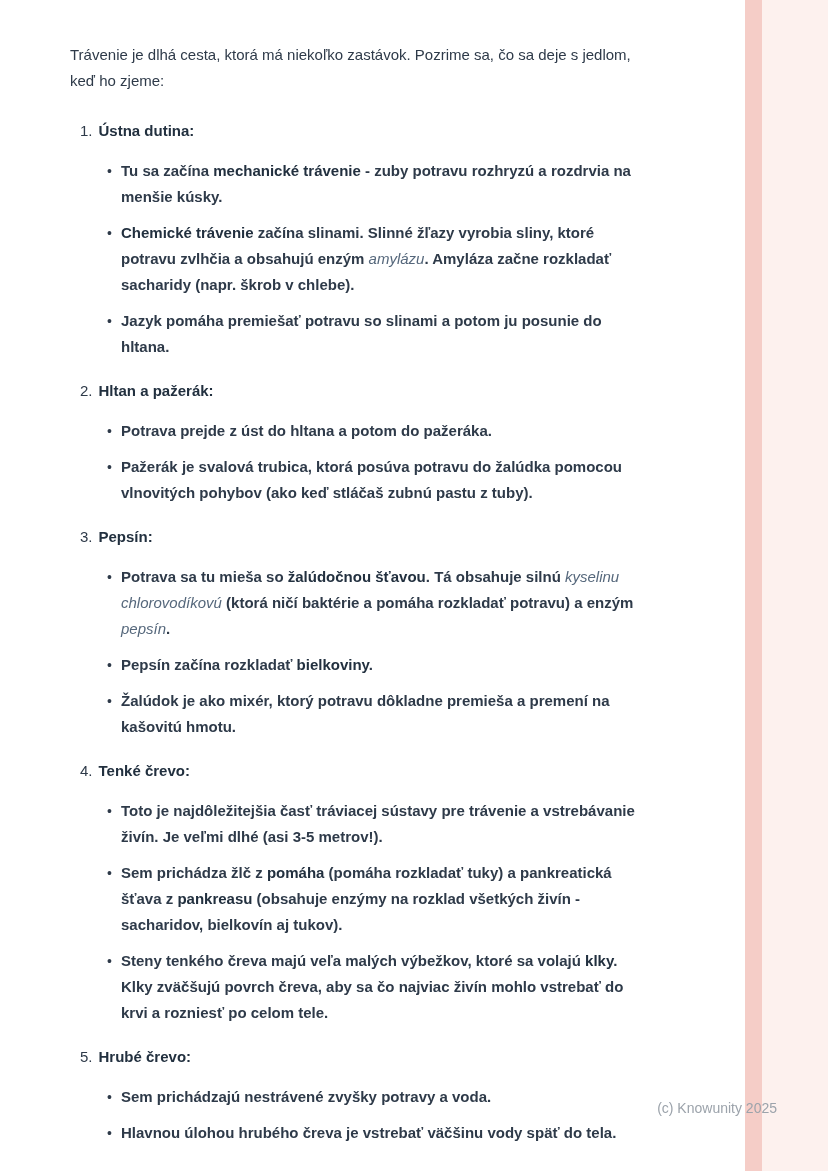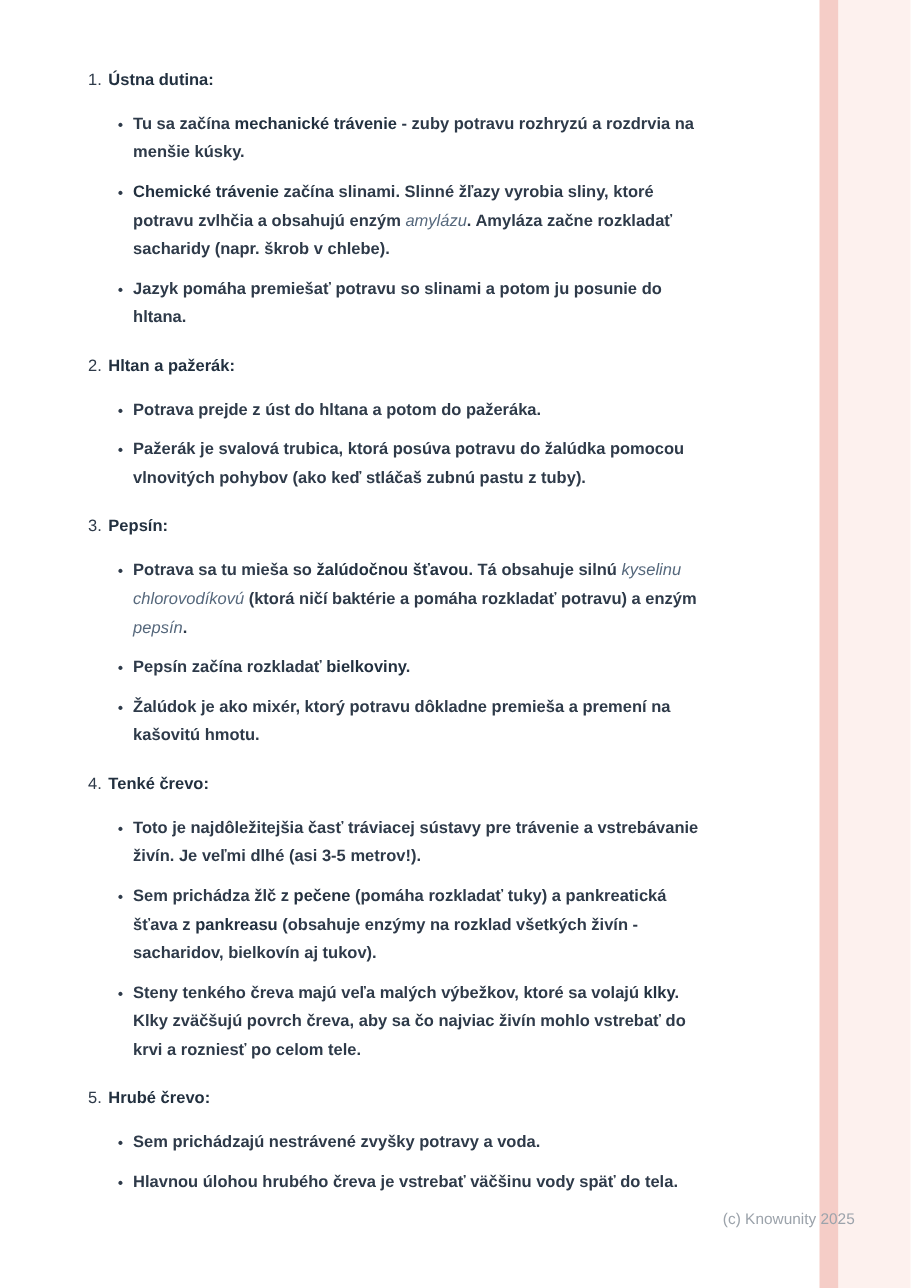--- a/index.html
+++ b/index.html
@@ -76,20 +76,21 @@
   }
 </style>
 </head>
 <body>
 
 <div class="page">
   <div class="right-margin"></div>
   <div class="accent-stripe"></div>
 
   <div class="content">
+    <p class="intro">Trávenie je dlhá cesta, ktorá má niekoľko zastávok. Pozrime sa, čo sa deje s jedlom, keď ho zjeme:</p>
     <div>
         <div class="section">
           <div class="section-heading"><span class="section-number">1.</span><span class="section-title">Ústna dutina:</span></div>
           <div class="bullets">
             <div class="bullet">
               <span class="bullet-marker">•</span>
               <span class="bullet-text"><span class="seg-normal">Tu sa začína </span><span class="seg-bold">mechanické trávenie</span><span class="seg-normal"> - zuby potravu rozhryzú a rozdrvia na menšie kúsky.</span></span>
             </div>
             <div class="bullet">
               <span class="bullet-marker">•</span>
@@ -133,21 +134,21 @@
         </div>
         <div class="section">
           <div class="section-heading"><span class="section-number">4.</span><span class="section-title">Tenké črevo:</span></div>
           <div class="bullets">
             <div class="bullet">
               <span class="bullet-marker">•</span>
               <span class="bullet-text"><span class="seg-normal">Toto je najdôležitejšia časť tráviacej sústavy pre trávenie a vstrebávanie živín. Je veľmi dlhé (asi 3-5 metrov!).</span></span>
             </div>
             <div class="bullet">
               <span class="bullet-marker">•</span>
-              <span class="bullet-text"><span class="seg-normal">Sem prichádza žlč z </span><span class="seg-bold">pečene</span><span class="seg-normal"> (pomáha rozkladať tuky) a pankreatická šťava z </span><span class="seg-bold">pankreasu</span><span class="seg-normal"> (obsahuje enzýmy na rozklad všetkých živín - sacharidov, bielkovín aj tukov).</span></span>
+              <span class="bullet-text"><span class="seg-normal">Sem prichádza žlč z </span><span class="seg-bold">pomáha</span><span class="seg-normal"> (pomáha rozkladať tuky) a pankreatická šťava z </span><span class="seg-bold">pankreasu</span><span class="seg-normal"> (obsahuje enzýmy na rozklad všetkých živín - sacharidov, bielkovín aj tukov).</span></span>
             </div>
             <div class="bullet">
               <span class="bullet-marker">•</span>
               <span class="bullet-text"><span class="seg-normal">Steny tenkého čreva majú veľa malých výbežkov, ktoré sa volajú </span><span class="seg-bold">klky</span><span class="seg-normal">. Klky zväčšujú povrch čreva, aby sa čo najviac živín mohlo vstrebať do krvi a rozniesť po celom tele.</span></span>
             </div>
           </div>
         </div>
         <div class="section">
           <div class="section-heading"><span class="section-number">5.</span><span class="section-title">Hrubé črevo:</span></div>
           <div class="bullets">

